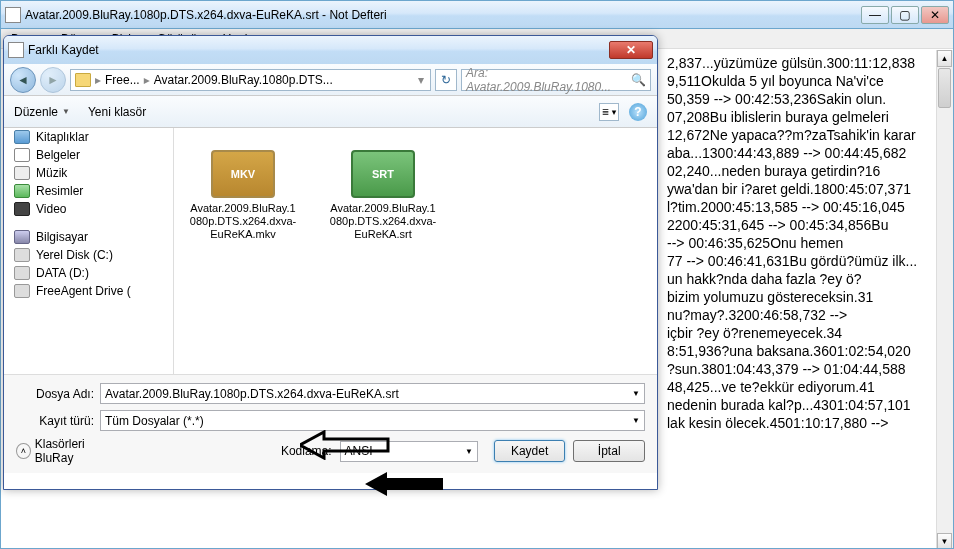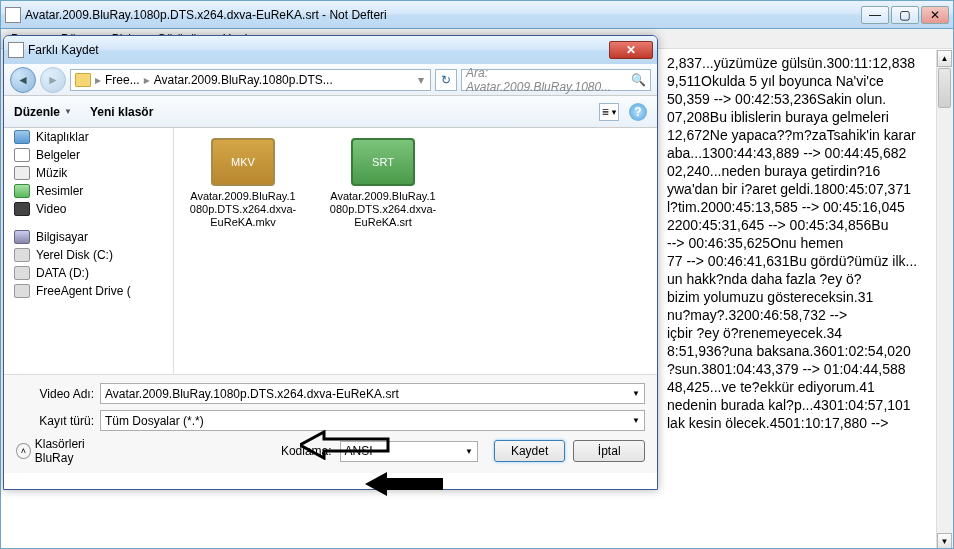--- a/index.html
+++ b/index.html
@@ -34,42 +34,42 @@
 .nav-arrow.fwd { opacity: 0.5; }
 .breadcrumb { flex: 1; height: 22px; background: #fff; border: 1px solid #a0b8cc; display: flex; align-items: center; padding: 0 4px; gap: 2px; overflow: hidden; }
 .bc-folder { width: 16px; height: 14px; background: #f6d776; border: 1px solid #c9a93f; border-radius: 1px; }
 .bc-sep { color: #888; padding: 0 2px; }
 .bc-item { white-space: nowrap; }
 .refresh { width: 22px; height: 22px; border: 1px solid #a0b8cc; background: #fff; display: flex; align-items: center; justify-content: center; color: #2a6496; }
 .search-box { width: 190px; height: 22px; background: #fff; border: 1px solid #a0b8cc; display: flex; align-items: center; padding: 0 4px; color: #888; font-style: italic; }
 .search-box .sicon { margin-left: auto; color: #555; font-style: normal; }
 
 .toolbar-row { height: 32px; background: linear-gradient(#fafcfe,#e9f1f8); border-bottom: 1px solid #ccc; display: flex; align-items: center; padding: 0 10px; gap: 18px; }
-.tb-btn { display: flex; align-items: center; gap: 4px; cursor: default; font-weight: bold; }
+.tb-btn { display: flex; align-items: center; gap: 4px; cursor: default; }
 .tb-btn .drop { font-size: 8px; color: #555; }
 .tb-right { margin-left: auto; display: flex; gap: 10px; }
 .view-btn { width: 20px; height: 18px; border: 1px solid #a0b8cc; background: #fff; display: flex; align-items: center; justify-content: center; font-size: 9px; }
 .help-btn { width: 18px; height: 18px; border-radius: 50%; background: radial-gradient(#b9e1fb,#4a9fd8); color: #fff; display: flex; align-items: center; justify-content: center; font-weight: bold; }
 
 .content-area { display: flex; height: 246px; }
 .sidebar { width: 170px; border-right: 1px solid #ddd; padding: 0 4px; overflow: hidden; }
 .side-group { margin-bottom: 10px; }
 .side-item { display: flex; align-items: center; gap: 6px; padding: 2px 6px; }
 .side-item .sicon { width: 16px; height: 14px; border-radius: 2px; }
 .i-lib { background: linear-gradient(#9dc9ec,#5a9bd4); border: 1px solid #4a7fa8; }
 .i-doc { background: #fff; border: 1px solid #888; }
 .i-mus { background: #eee; border: 1px solid #888; position: relative; }
 .i-pic { background: linear-gradient(#a7e0a7,#5cb85c); border: 1px solid #3a8a3a; }
 .i-vid { background: #444; border: 1px solid #222; }
 .i-comp { background: linear-gradient(#cce,#88a); border: 1px solid #668; }
 .i-disk { background: #ddd; border: 1px solid #999; }
 
 .file-pane { flex: 1; padding: 10px 14px; display: flex; gap: 30px; align-items: flex-start; }
 .file-item { width: 110px; text-align: center; }
-.thumb { width: 64px; height: 48px; margin: 0 auto 4px; border: 2px solid #a88a4a; border-radius: 4px; display: flex; align-items: center; justify-content: center; font-weight: normal; font-size: 11px; color: #fff; }
+.thumb { width: 64px; height: 48px; margin: 12px auto 4px; border: 2px solid #a88a4a; border-radius: 4px; display: flex; align-items: center; justify-content: center; font-weight: bold; font-size: 11px; color: #fff; }
 .thumb.mkv { background: linear-gradient(#d4a647,#b8872f); }
 .thumb.srt { background: linear-gradient(#7bc47b,#4a9a4a); border-color: #3a7a3a; }
 .fname { font-size: 11px; word-break: break-all; line-height: 13px; }
 
 .bottom-panel { border-top: 1px solid #ddd; padding: 8px 12px; background: #f7f7f7; }
 .form-row { display: flex; align-items: center; margin-bottom: 6px; gap: 6px; }
 .form-label { width: 78px; text-align: right; }
 .form-label.enc { width: 60px; margin-left: 150px; }
 .form-input { flex: 1; height: 21px; border: 1px solid #abadb3; background: #fff; padding: 0 4px; display: flex; align-items: center; }
 .form-input .drop { margin-left: auto; font-size: 8px; }
@@ -224,21 +224,21 @@
       </div>
       <div class="file-item">
         <div class="thumb srt">SRT</div>
         <div class="fname">Avatar.2009.BluRay.1080p.DTS.x264.dxva-EuReKA.srt</div>
       </div>
     </div>
   </div>
 
   <div class="bottom-panel">
     <div class="form-row">
-      <div class="form-label">Video Adı:</div>
+      <div class="form-label">Dosya Adı:</div>
       <div class="form-input">
         <span>Avatar.2009.BluRay.1080p.DTS.x264.dxva-EuReKA.srt</span>
         <span class="drop">▼</span>
       </div>
     </div>
     <div class="form-row">
       <div class="form-label">Kayıt türü:</div>
       <div class="form-input">
         <span>Tüm Dosyalar  (*.*)</span>
         <span class="drop">▼</span>

